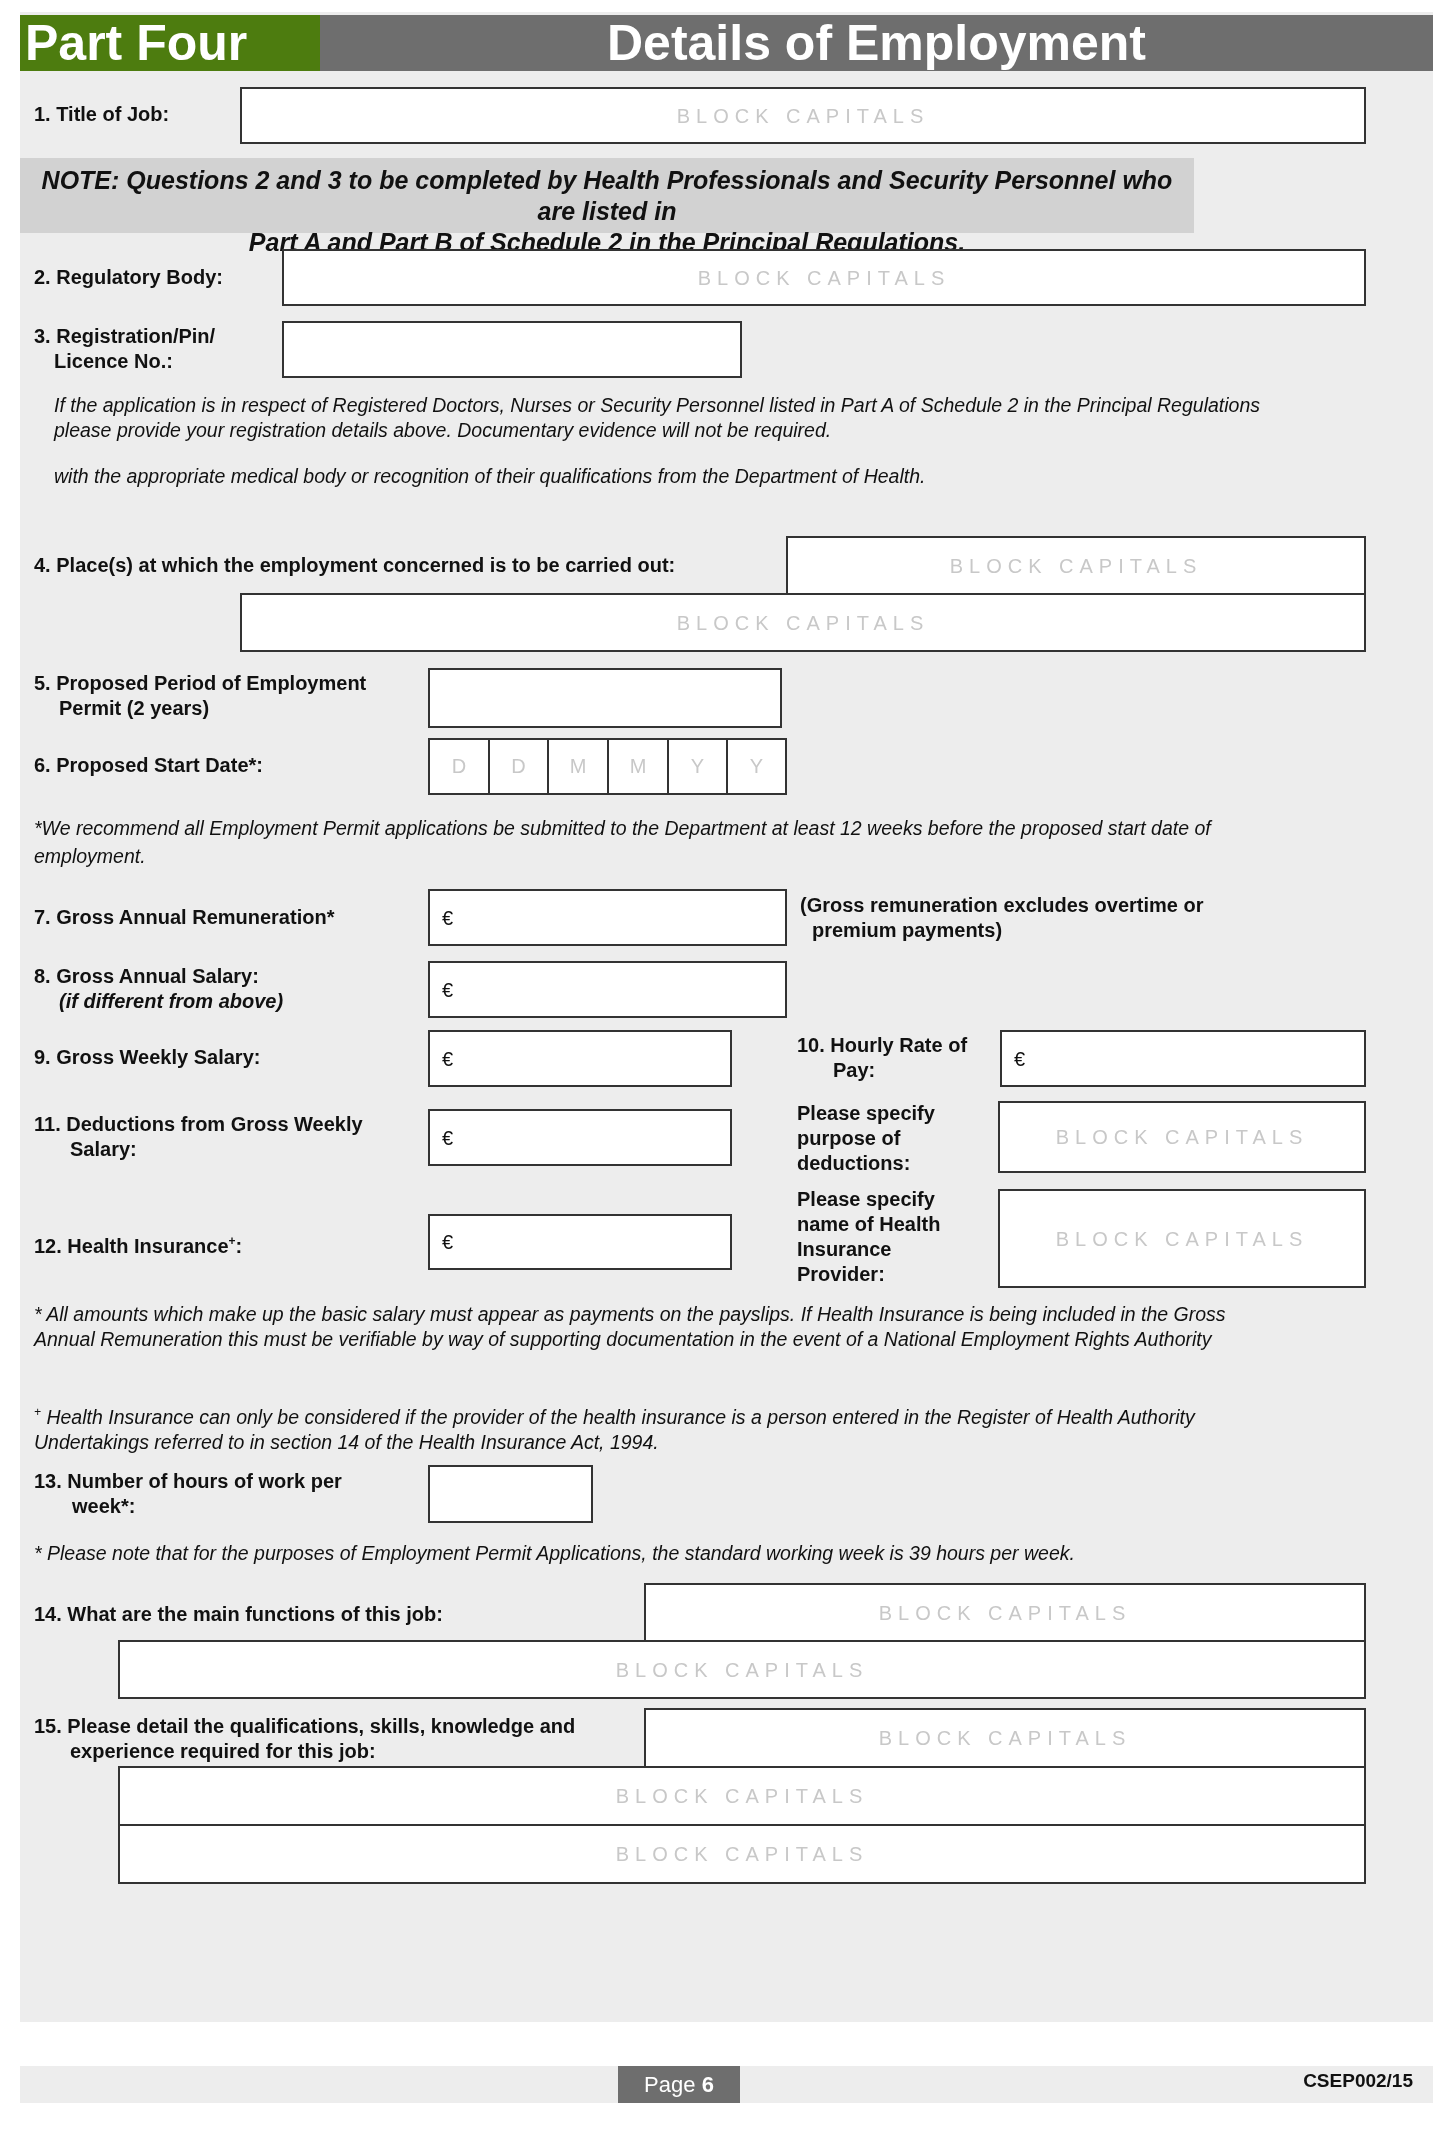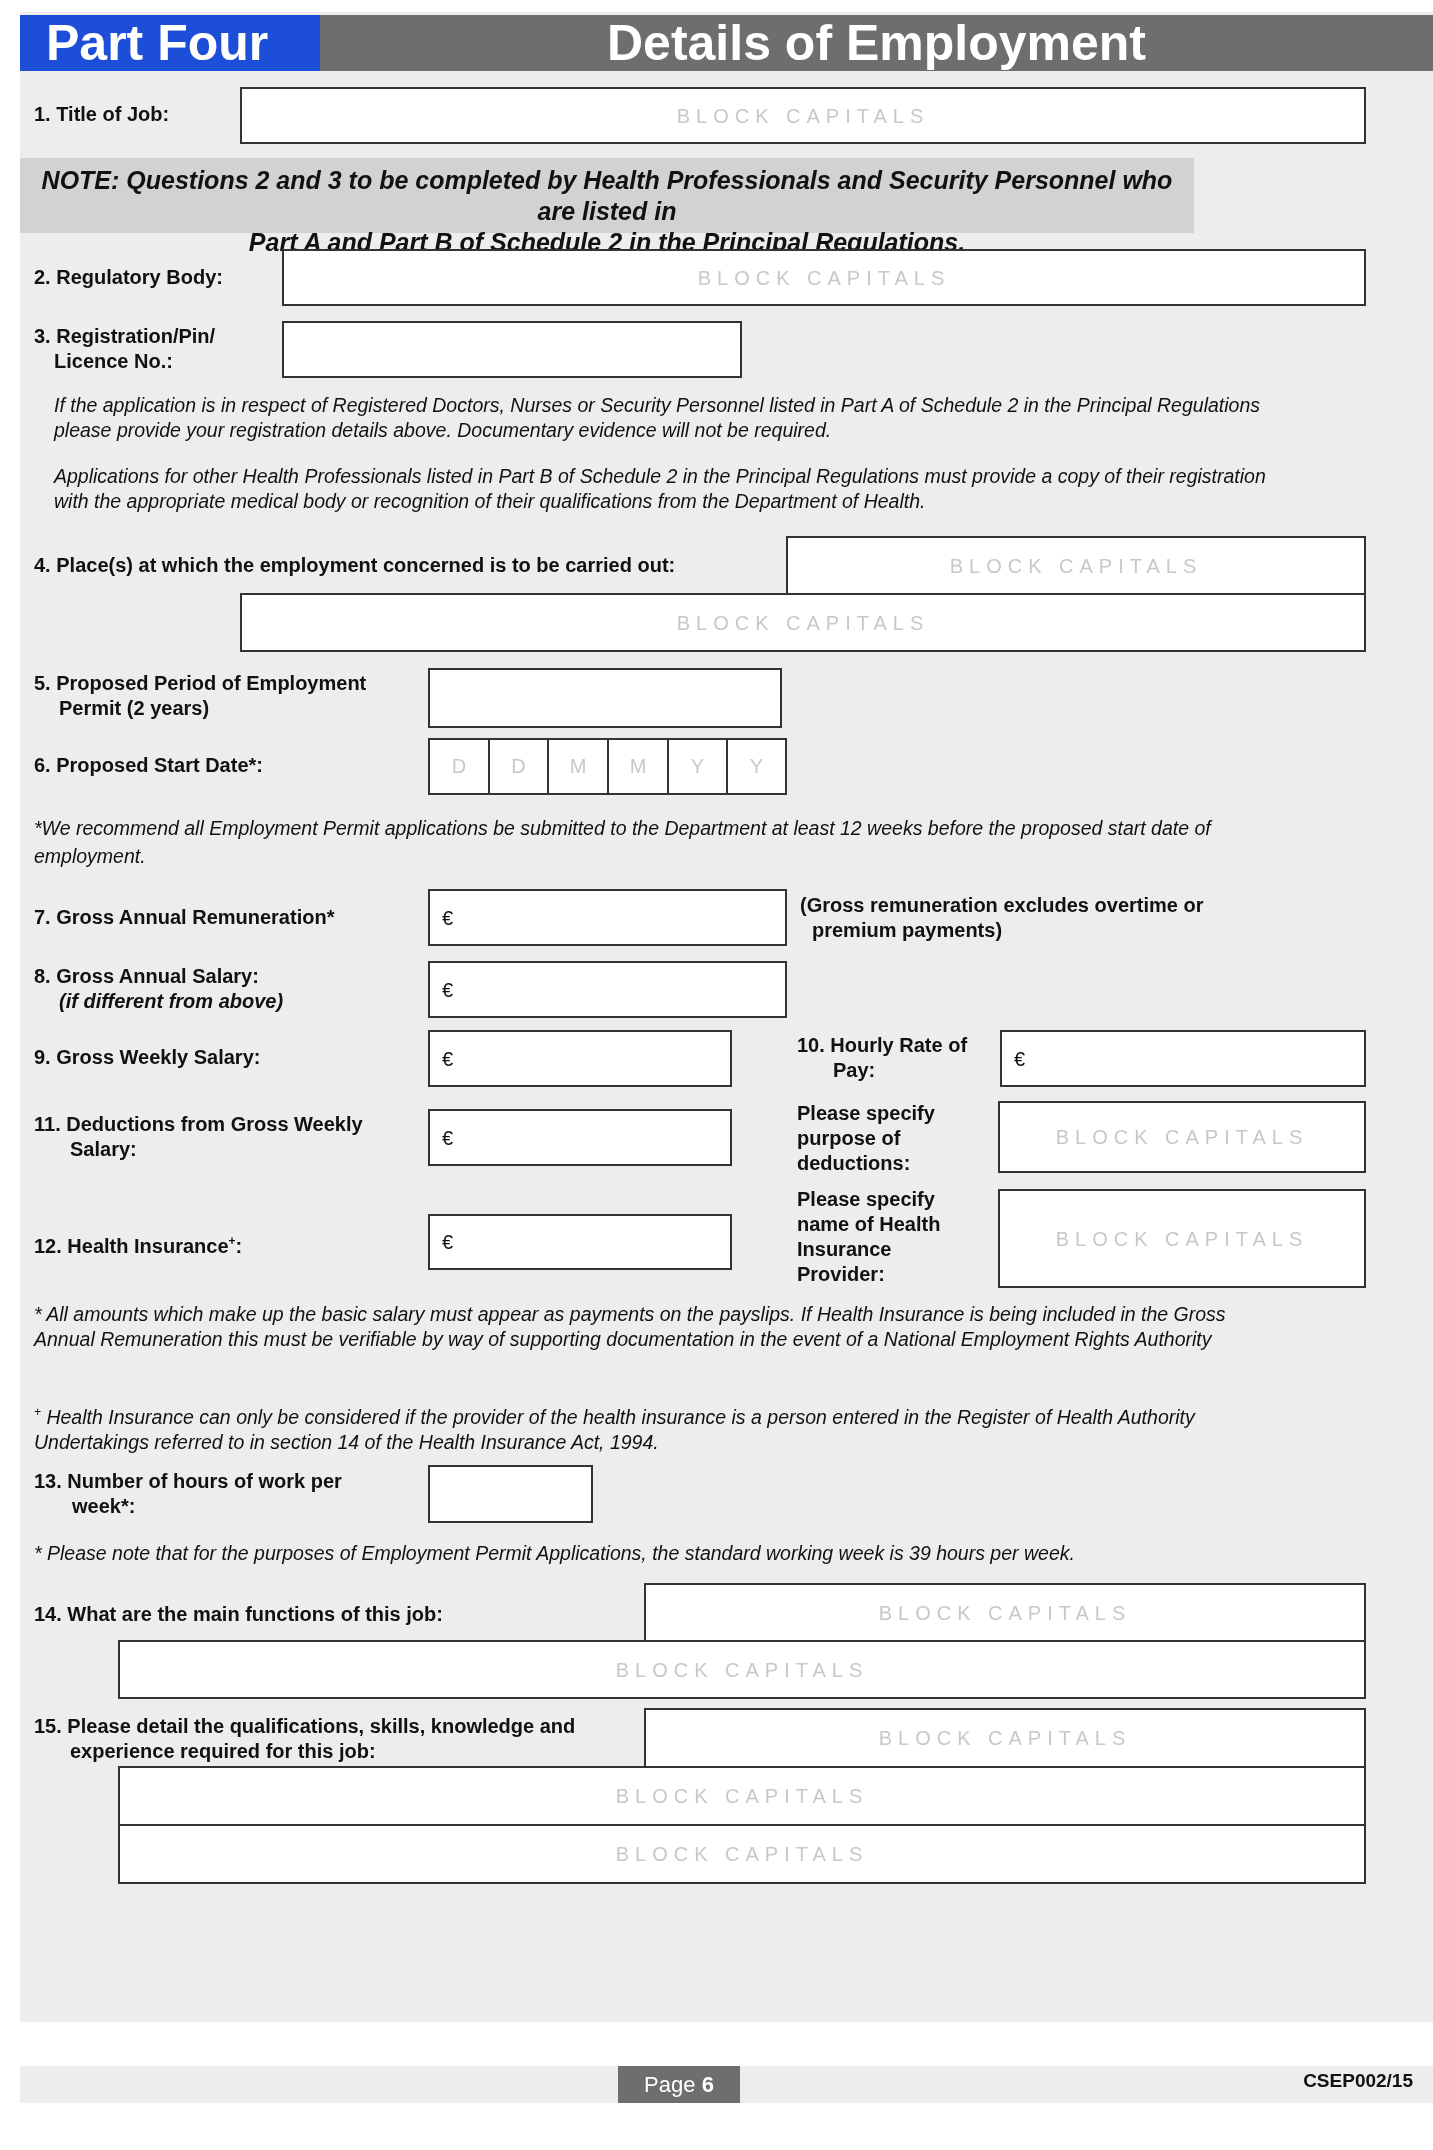--- a/index.html
+++ b/index.html
@@ -1,21 +1,21 @@
 <!DOCTYPE html>
 <html><head>
 <meta charset="utf-8">
 <style>
   html, body { margin:0; padding:0; background:#ffffff; }
   body { width:1433px; height:2150px; position:relative; overflow:hidden;
          font-family:"Liberation Sans", sans-serif; color:#111; }
   .page { position:absolute; left:20px; top:12px; width:1413px; height:2010px; background:#ededed; }
   .header { position:absolute; left:20px; top:15px; width:1413px; height:56px; background:#6e6e6e; }
-  .header .part { position:absolute; left:0; top:0; width:300px; height:56px; background:#1d4ed8;
-                  color:#fff; font-weight:bold; font-size:50px; line-height:56px; padding-left:26px; box-sizing:border-box; }
+  .header .part { position:absolute; left:0; top:0; width:300px; height:56px; background:#4d7c0f;
+                  color:#fff; font-weight:bold; font-size:50px; line-height:56px; padding-left:5px; box-sizing:border-box; }
   .header .title { position:absolute; left:300px; right:0; top:0; height:56px; color:#fff;
                    font-weight:bold; font-size:50px; line-height:56px; text-align:center; }
   .note-band { position:absolute; left:20px; top:158px; width:1174px; height:75px; background:#d2d2d2;
                font-weight:bold; font-style:italic; font-size:25px; line-height:31px; text-align:center;
                box-sizing:border-box; padding-top:7px; }
   .lbl { position:absolute; font-weight:bold; font-size:20px; line-height:25px; }
   .lbl .indent { padding-left:22px; display:block; }
   .box { position:absolute; background:#fff; border:2px solid #333; box-sizing:border-box; }
   .ph { position:absolute; left:0; right:0; top:50%; transform:translateY(-50%); text-align:center;
         color:#c8c8c8; font-size:20px; letter-spacing:6px; }
@@ -58,21 +58,20 @@
   <span>3. Registration/Pin/</span>
   <span class="indent" style="padding-left:20px;">Licence No.:</span>
 </div>
 <div class="box" style="left:282px;top:321px;width:460px;height:57px;"></div>
 
 <div class="para" style="left:54px;top:393px;">
   <div>If the application is in respect of Registered Doctors, Nurses or Security Personnel listed in Part A of Schedule 2 in the Principal Regulations</div>
   <div>please provide your registration details above. Documentary evidence will not be required.</div>
 </div>
 <div class="para" style="left:54px;top:464px;">
-  <div>Applications for other Health Professionals listed in Part B of Schedule 2 in the Principal Regulations must provide a copy of their registration</div>
   <div>with the appropriate medical body or recognition of their qualifications from the Department of Health.</div>
 </div>
 
 <div class="lbl" style="left:34px;top:553px;">4. Place(s) at which the employment concerned is to be carried out:</div>
 <div class="box" style="left:786px;top:536px;width:580px;height:59px;">
   <span class="ph">BLOCK CAPITALS</span>
 </div>
 <div class="box" style="left:240px;top:593px;width:1126px;height:59px;">
   <span class="ph">BLOCK CAPITALS</span>
 </div>

